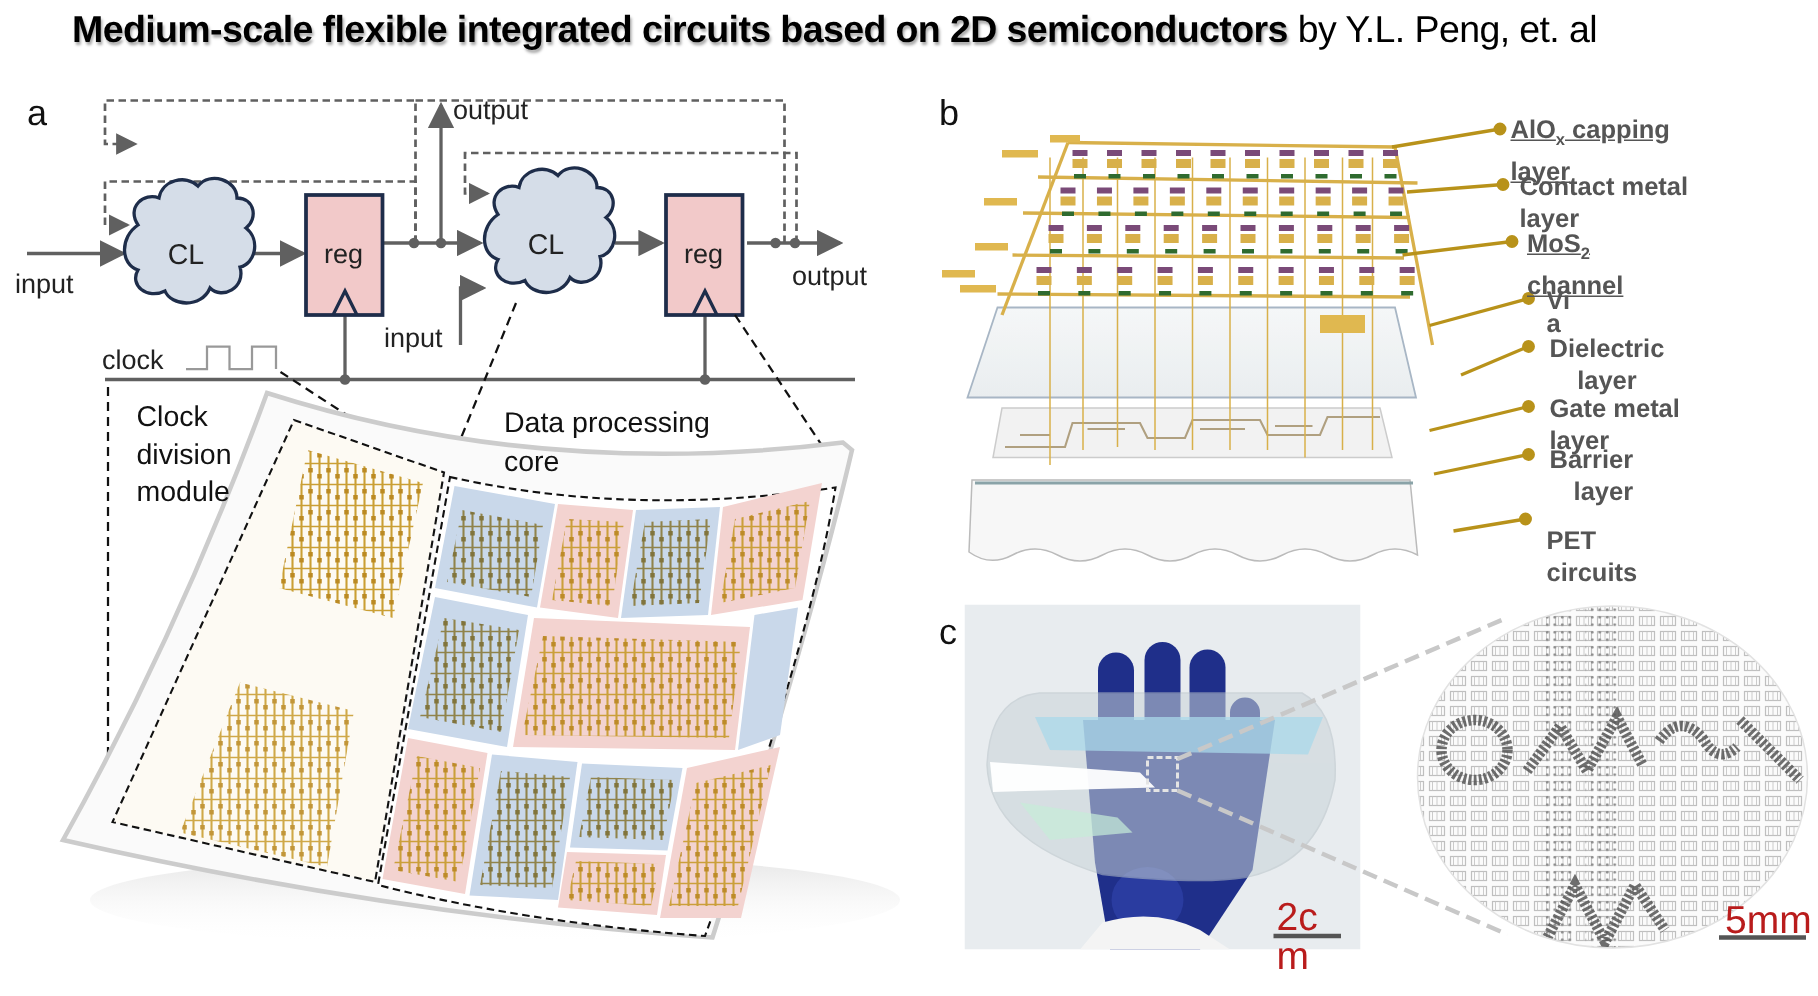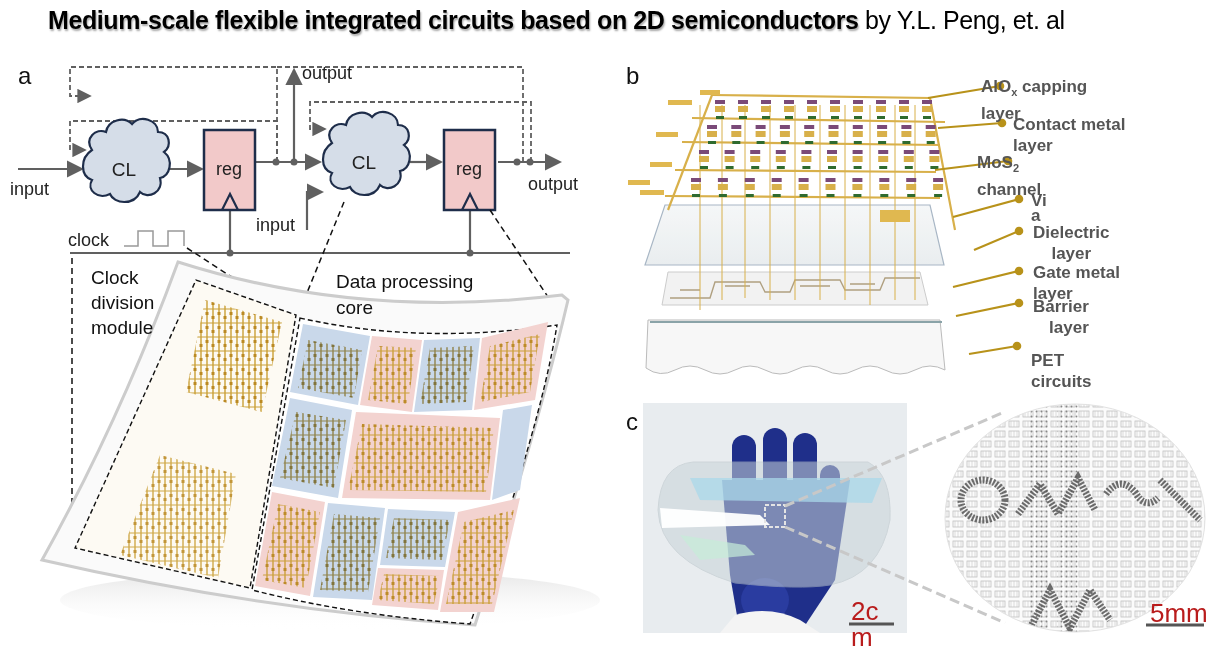--- a/index.html
+++ b/index.html
@@ -354,29 +354,29 @@
       <circle cx="1019" cy="231" r="3.2"></circle>
     <line x1="953" y1="287" x2="1019" y2="271"></line>
       <circle cx="1019" cy="271" r="3.2"></circle>
     <line x1="956" y1="316" x2="1019" y2="303"></line>
       <circle cx="1019" cy="303" r="3.2"></circle>
     <line x1="969" y1="354" x2="1017" y2="346"></line>
       <circle cx="1017" cy="346" r="3.2"></circle>
   </g>
 </svg>
 
-<div class="lyr" style="left:981px;top:76px;">
+<div class="lyr" style="left:1007px;top:76px;text-decoration:underline;">
   <span>AlO</span><sub style="font-size:11px;">x</sub><span> capping</span><br>
   <span>layer</span>
 </div>
 <div class="lyr" style="left:1013px;top:114px;">
   <span>Contact metal</span><br>
   <span>layer</span>
 </div>
-<div class="lyr" style="left:977px;top:152px;">
+<div class="lyr" style="left:1018px;top:152px;text-decoration:underline;">
   <span>MoS</span><sub style="font-size:11px;">2</sub><br>
   <span>channel</span>
 </div>
 <div class="lyr" style="left:1031px;top:190px;">
   <span>Vi</span><br>
   <span style="position:relative;top:-6px;">a</span>
 </div>
 <div class="lyr" style="left:1033px;top:222px;text-align:center;">
   <span>Dielectric</span><br>
   <span>layer</span>

